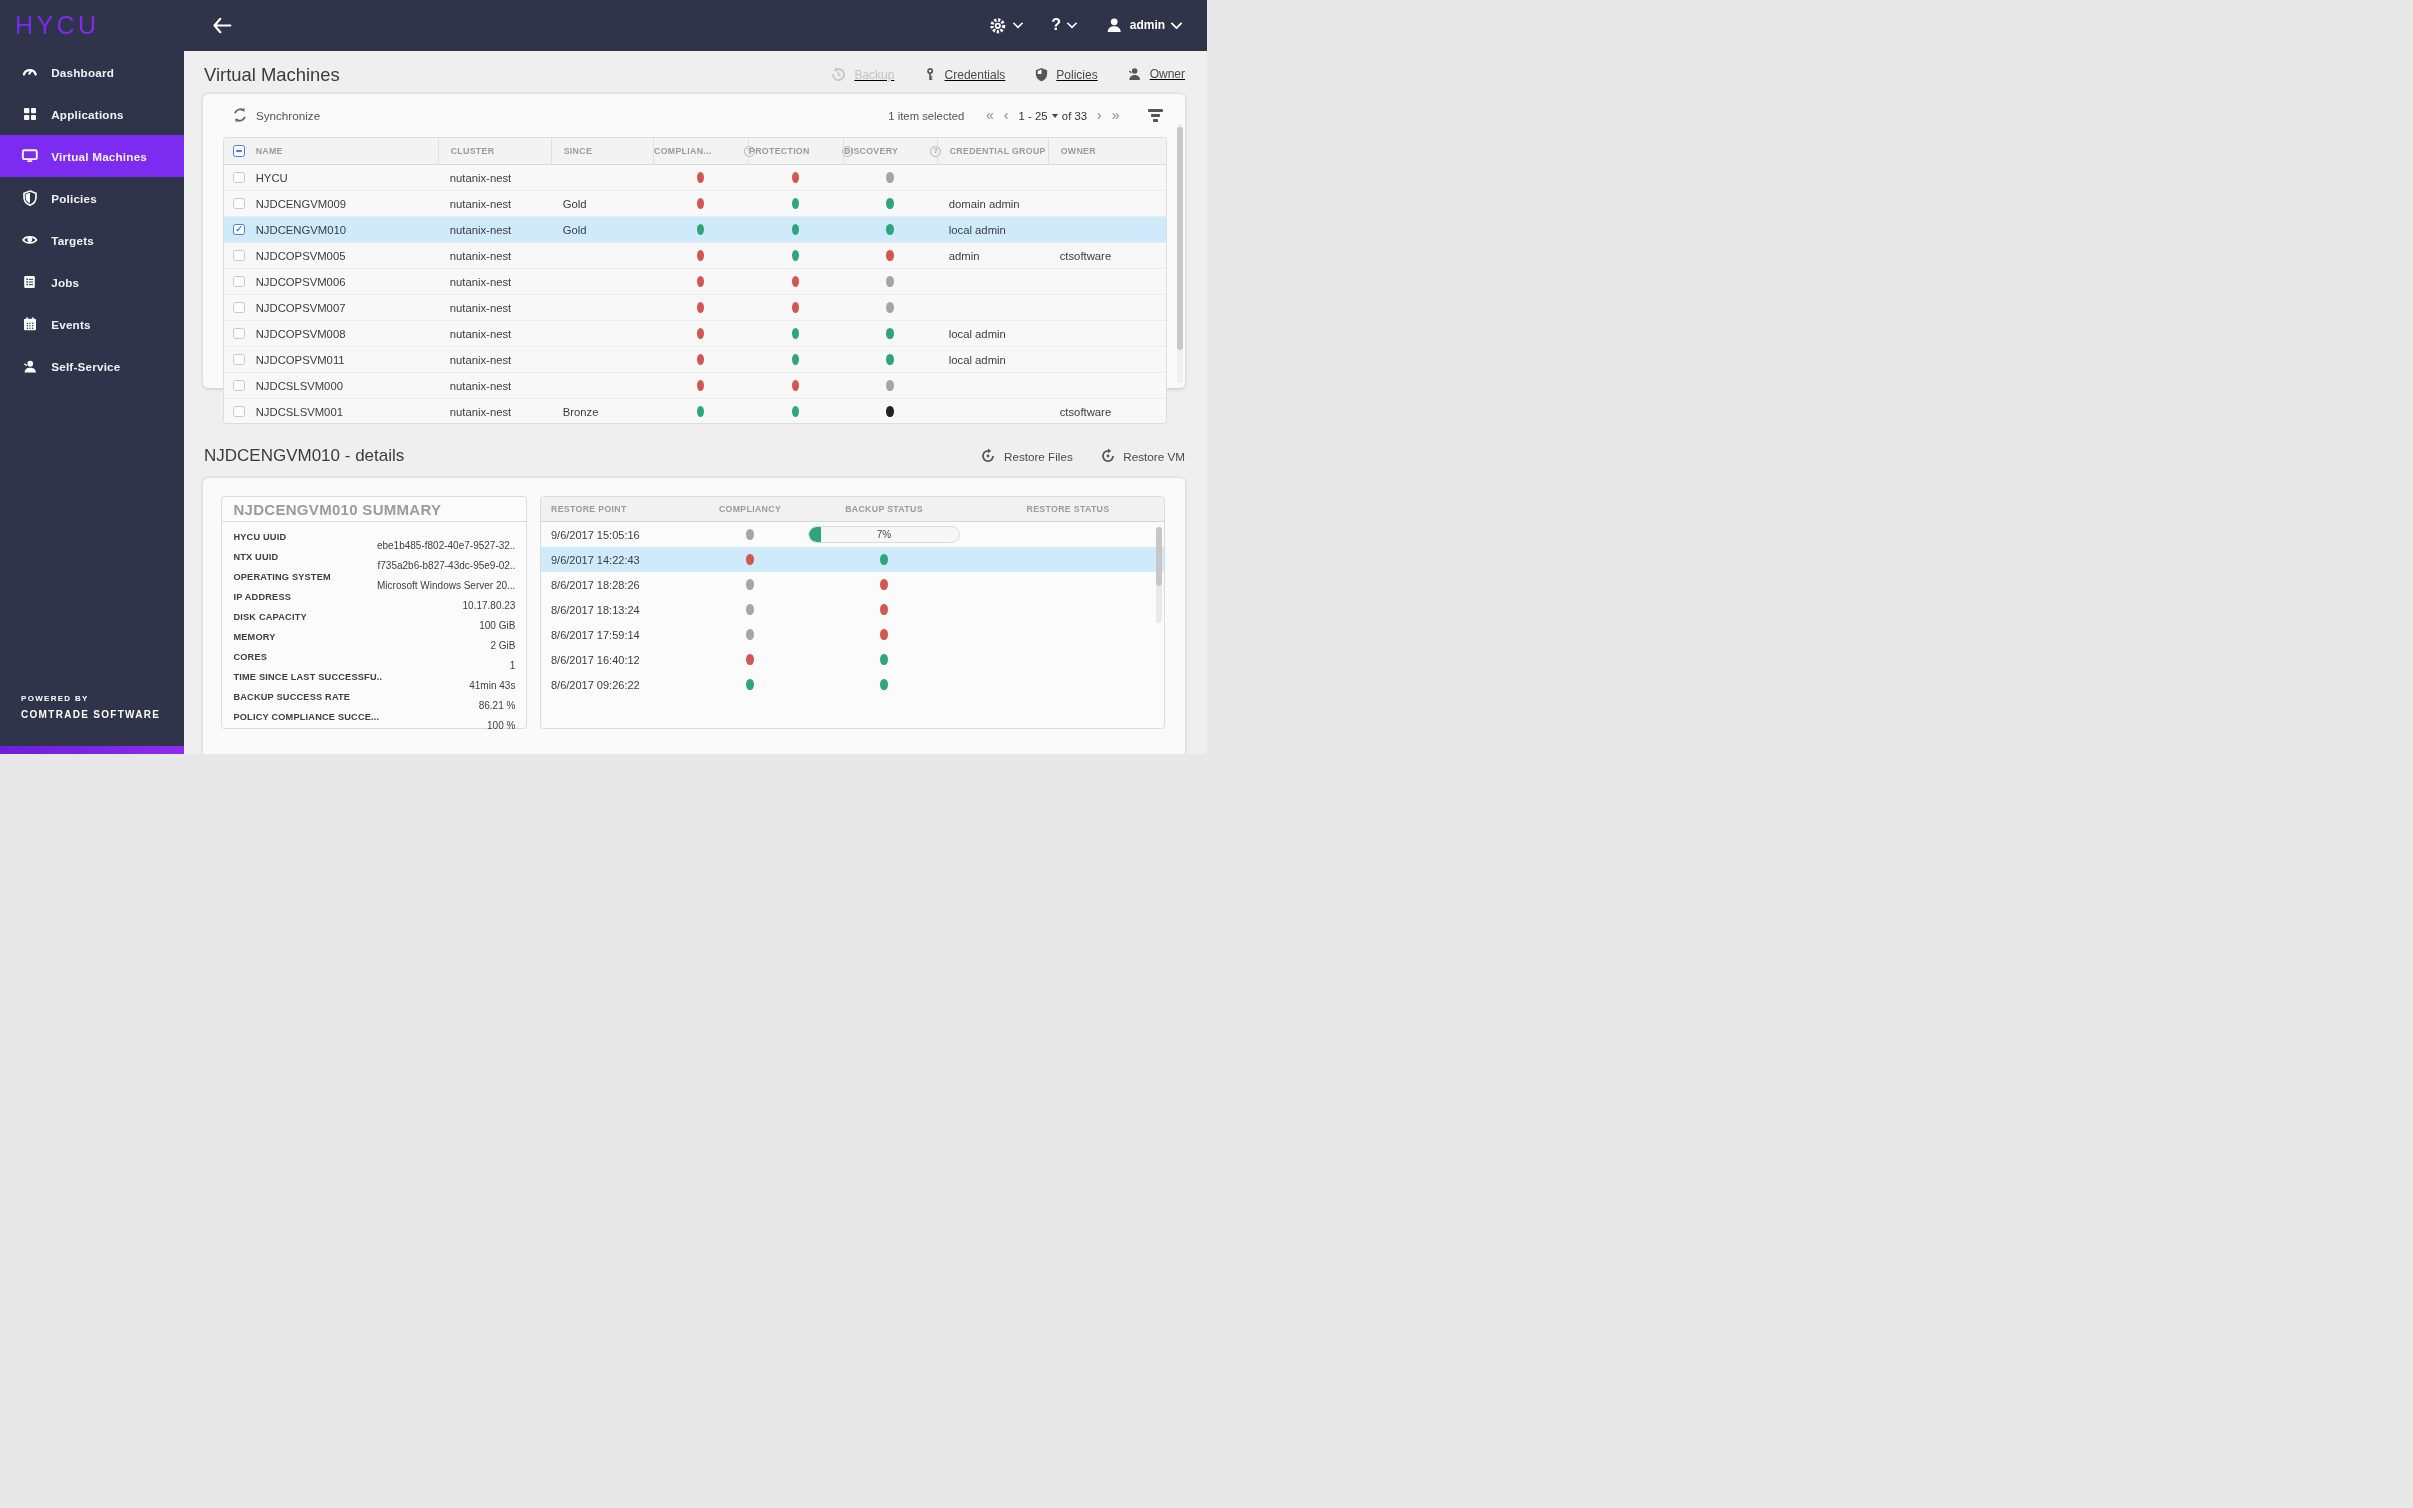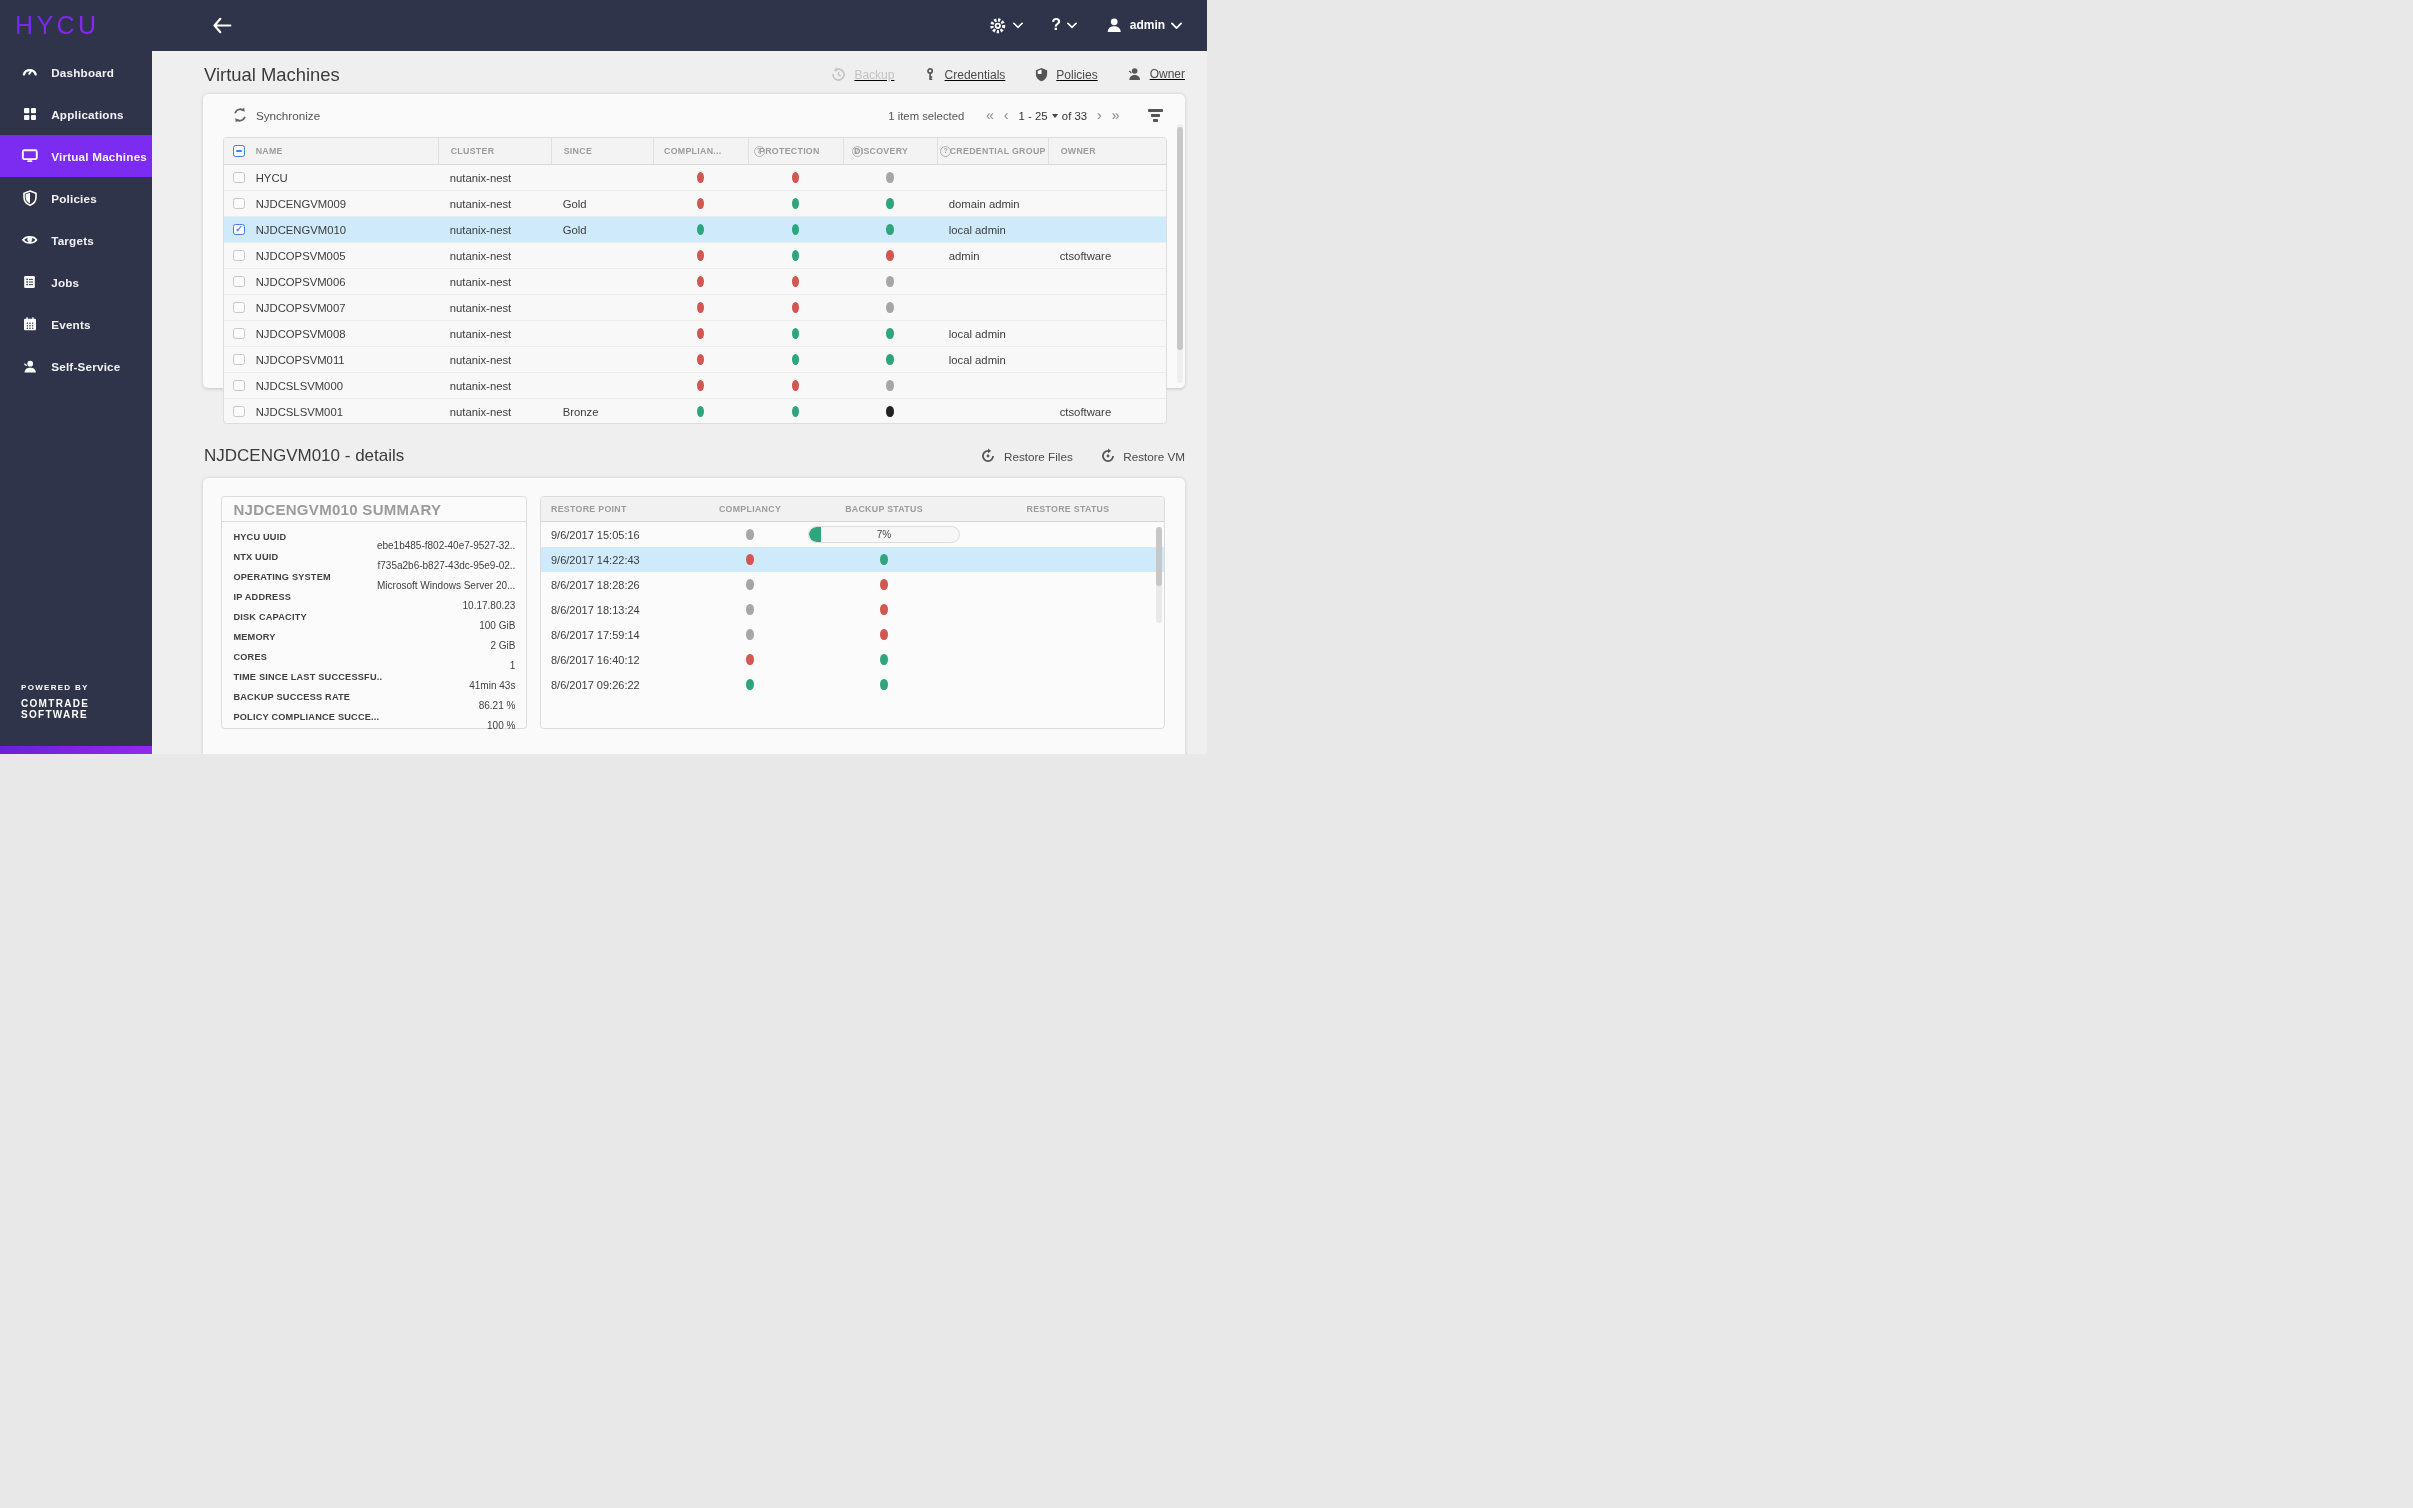--- a/index.html
+++ b/index.html
@@ -20,21 +20,21 @@
   .topbar{position:absolute;top:0;left:0;width:100%;height:51px;background:var(--navy);display:flex;align-items:center;z-index:5;}
   .logo{width:184px;padding-left:15px;font-size:25px;font-weight:400;letter-spacing:3.4px;
         background:linear-gradient(90deg,#6c2bf2,#a722f2);-webkit-background-clip:text;background-clip:text;color:transparent;}
   .back-btn{margin-left:23.5px;width:28.5px;height:28.5px;display:flex;align-items:center;justify-content:center;cursor:pointer;}
   .top-right{margin-left:auto;display:flex;align-items:center;gap:28.5px;padding-right:25px;color:#fff;}
   .top-item{display:flex;align-items:center;gap:5.9px;cursor:pointer;}
   .qmark{font-size:16px;font-weight:700;color:#fff;}
   .admin-label{font-size:12px;font-weight:600;color:#fff;}
 
   
-  .sidebar{position:absolute;top:51px;left:0;width:152px;bottom:0;background:var(--navy);z-index:4;}
+  .sidebar{position:absolute;top:51px;left:0;width:184px;bottom:0;background:var(--navy);z-index:4;}
   .side-item{height:42px;display:flex;align-items:center;gap:12.6px;padding-left:21px;cursor:pointer;}
   .side-item .slabel{color:#f2f2f5;font-size:11.7px;font-weight:700;letter-spacing:0.2px;}
   .side-item.active{background:var(--purple);}
   .side-icon{width:17.6px;height:17.6px;display:flex;align-items:center;justify-content:center;flex:0 0 17.6px;}
   .powered{position:absolute;left:21px;bottom:34px;color:#fff;}
   .powered .p1{font-size:8px;font-weight:700;letter-spacing:1.3px;margin-bottom:5.9px;}
   .powered .p2{font-size:10px;font-weight:700;letter-spacing:1.3px;}
   .side-strip{position:absolute;left:0;bottom:0;width:100%;height:8.4px;background:linear-gradient(90deg,#6d1fd8,#8f2bf2);}
 
   
@@ -70,21 +70,21 @@
   .vh.bl{border-left:0.8px solid #e0e0e0;}
   .help{width:11px;height:11px;border:1.3px solid #b3b3b3;border-radius:50%;display:flex;align-items:center;justify-content:center;font-size:7.1px;font-weight:700;color:#a5a5a5;flex:0 0 11px;}
   .vrow{height:26px;border-bottom:0.8px solid #ececec;font-size:11.3px;color:#3d3d3d;cursor:pointer;}
   .vrow.sel{background:var(--sel-blue);}
   .cell{overflow:hidden;white-space:nowrap;}
   .cbcell{display:flex;justify-content:center;}
   .dotcell{display:flex;justify-content:center;align-items:center;}
   .c-name,.vh-name{padding-left:1.7px;}
   .c-cluster,.c-policy,.vh-cluster,.vh-policy{padding-left:11.7px;}
   .c-cred,.c-owner,.vh-cred,.vh-owner{padding-left:11.7px;}
-  .vh-comp,.vh-prot,.vh-disc{padding-left:10px;gap:32px;}
+  .vh-comp,.vh-prot,.vh-disc{gap:32px;}
   .dot{width:7.5px;height:11px;border-radius:50%;display:inline-block;}
   .cb{width:11.7px;height:11.7px;border:1.3px solid #c9c9c9;border-radius:2.5px;background:#fdfdfd;display:flex;align-items:center;justify-content:center;}
   .cb.on{border-color:var(--cb-blue);}
   .cb .tick{color:var(--cb-blue);font-size:9.2px;font-weight:700;line-height:1;}
   .cb.ind{border-color:var(--cb-blue);}
   .cb.ind i{display:block;width:6.7px;height:2.1px;background:var(--cb-blue);border-radius:0.8px;}
   .vscroll{position:absolute;right:2.5px;top:30px;bottom:5px;width:5.9px;background:#efefef;border-radius:3.4px;}
   .vscroll .thumb{position:absolute;top:3.4px;width:5.9px;height:86%;background:#c7c7c7;border-radius:3.4px;}
 
   

